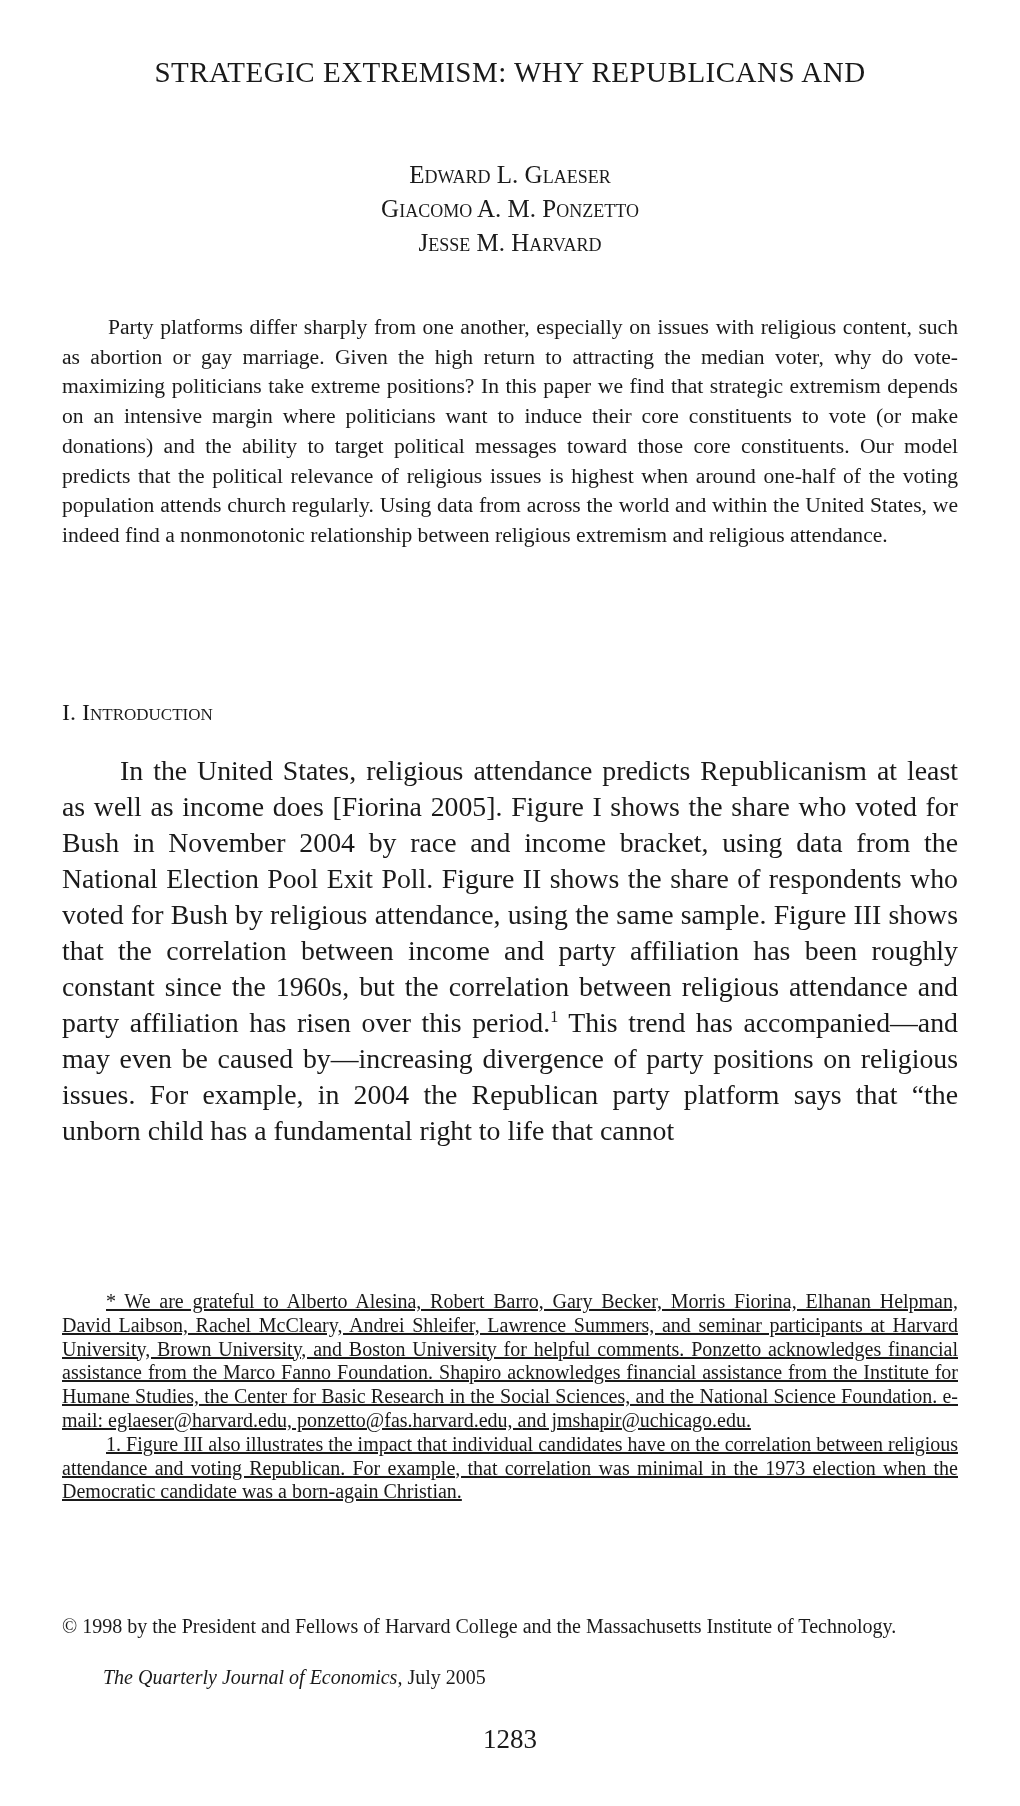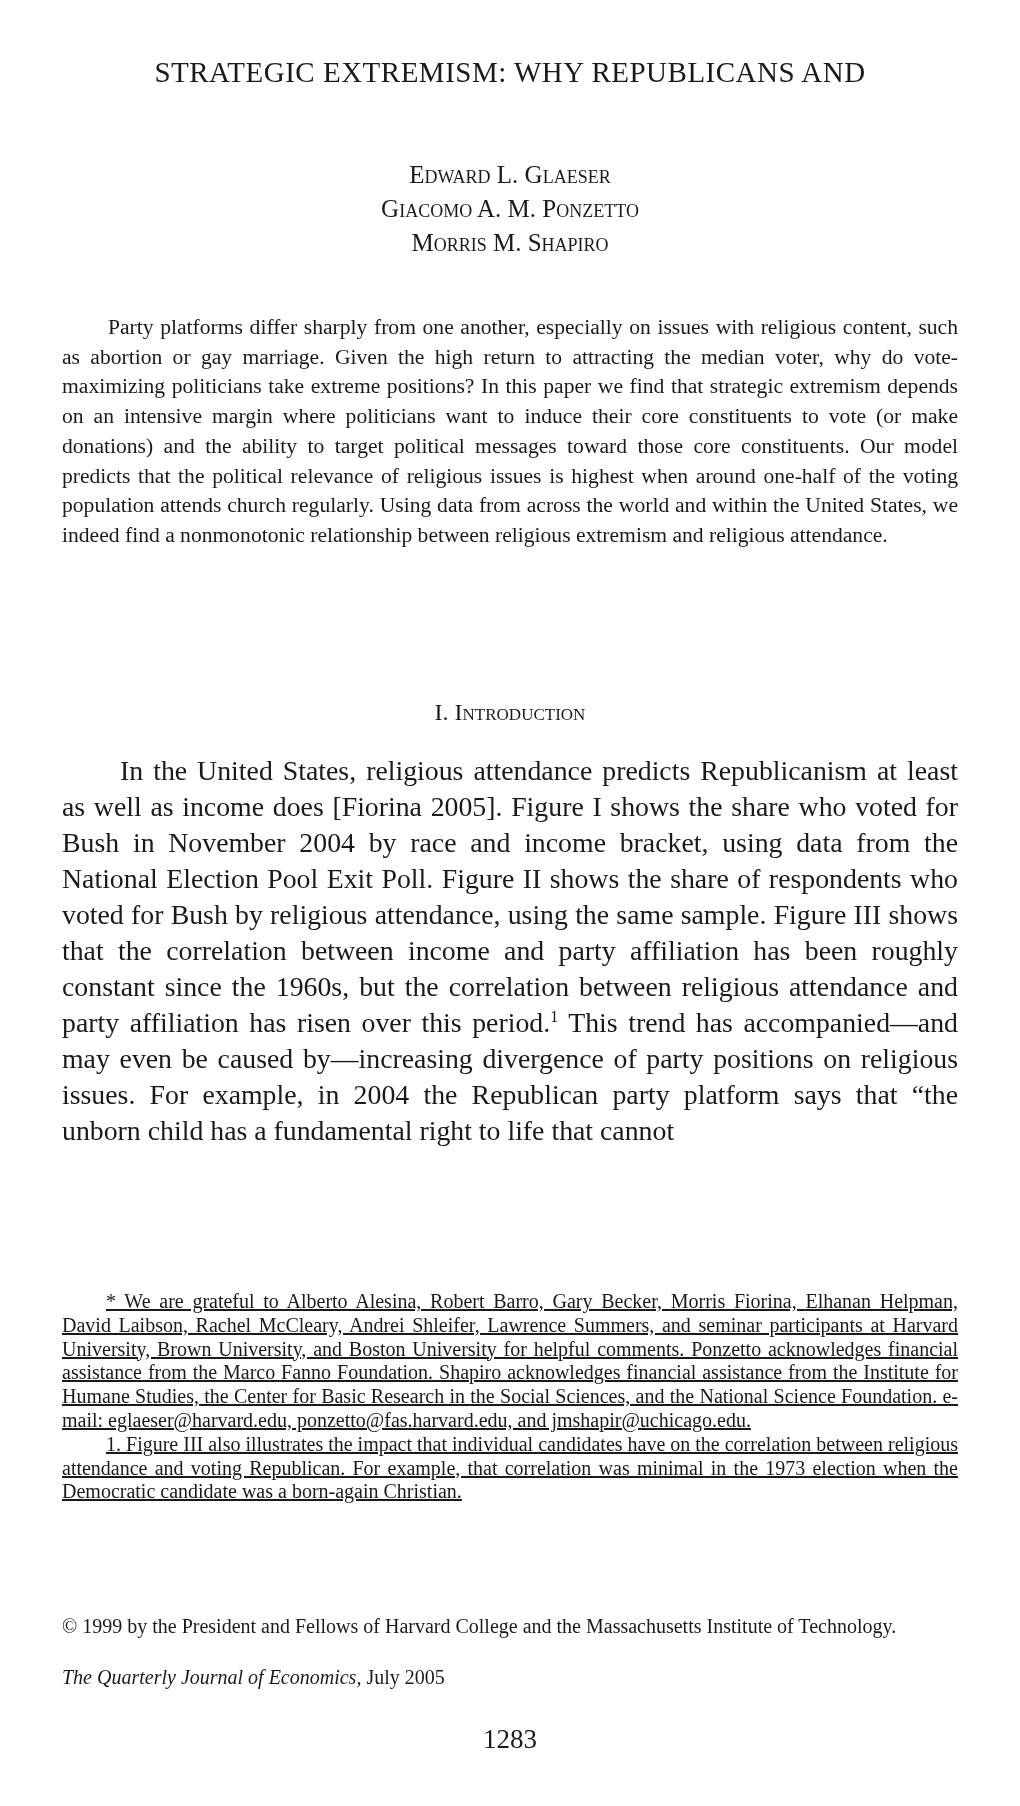--- a/index.html
+++ b/index.html
@@ -16,66 +16,66 @@
     text-align: center; font-size: 25px; line-height: 34px; font-variant: small-caps;
   }
   .author { display: block; }
   .abstract {
     position: absolute; left: 62px; width: 896px; top: 313px;
     font-size: 21.6px; line-height: 29.7px; text-align: justify; text-indent: 46px;
     hyphens: manual;
   }
   .section-heading {
     position: absolute; left: 62px; width: 896px; top: 699px;
-    text-align: center; font-size: 24px; font-variant: small-caps;
+    text-align: left; font-size: 24px; font-variant: small-caps;
   }
   .body-text {
     position: absolute; left: 62px; width: 896px; top: 753px;
     font-size: 27.8px; line-height: 36px; text-align: justify; text-indent: 58px;
   }
   .body-text sup { font-size: 16px; line-height: 0; }
   .footnotes {
     position: absolute; left: 62px; width: 896px; top: 1290px;
     font-size: 20px; line-height: 23.8px; text-align: justify; text-decoration: underline;
   }
   .footnote { text-indent: 44px; margin: 0; }
   .copyright {
     position: absolute; left: 62px; width: 896px; top: 1613px;
     font-size: 20px; line-height: 26px;
   }
   .journal {
     position: absolute; left: 62px; top: 1664px; font-size: 20px; line-height: 26px;
   }
-  .journal i { font-style: italic; }
+  .journal i { font-style: italic; margin-left: 41px; }
   .page-number {
     position: absolute; left: 62px; width: 896px; top: 1724px;
     text-align: center; font-size: 27px;
   }
 </style>
 </head>
 <body>
 
 <div class="title">
   <div>STRATEGIC EXTREMISM: WHY REPUBLICANS AND</div>
 </div>
 
 <div class="authors">
   <span class="author">Edward L. Glaeser</span>
   <span class="author">Giacomo A. M. Ponzetto</span>
-  <span class="author">Morris M. Shapiro</span>
+  <span class="author">Jesse M. Harvard</span>
 </div>
 
 <p class="abstract" style="margin:0">Party platforms differ sharply from one another, especially on issues with religious content, such as abortion or gay marriage. Given the high return to attracting the median voter, why do vote-maximizing politicians take extreme positions? In this paper we find that strategic extremism depends on an intensive margin where politicians want to induce their core constituents to vote (or make donations) and the ability to target political messages toward those core constitu­ents. Our model predicts that the political relevance of religious issues is highest when around one-half of the voting population attends church regularly. Using data from across the world and within the United States, we indeed find a nonmonotonic relationship between religious extremism and religious attendance.</p>
 
 <div class="section-heading">I. Introduction</div>
 
 <p class="body-text" style="margin:0"><span>In the United States, religious attendance predicts Republi­canism at least as well as income does [Fiorina 2005]. Figure I shows the share who voted for Bush in November 2004 by race and income bracket, using data from the National Election Pool Exit Poll. Figure II shows the share of respondents who voted for Bush by religious attendance, using the same sample. Figure III shows that the correlation between income and party affiliation has been roughly constant since the 1960s, but the correlation between religious attendance and party affiliation has risen over this period.</span><sup>1</sup><span> This trend has accompanied—and may even be caused by—increasing divergence of party positions on religious issues. For example, in 2004 the Republican party platform says that “the unborn child has a fundamental right to life that cannot</span></p>
 
 <div class="footnotes">
   <p class="footnote">* We are grateful to Alberto Alesina, Robert Barro, Gary Becker, Morris Fiorina, Elhanan Helpman, David Laibson, Rachel McCleary, Andrei Shleifer, Lawrence Summers, and seminar participants at Harvard University, Brown University, and Boston University for helpful comments. Ponzetto acknowledges financial assistance from the Marco Fanno Foundation. Shapiro acknowledges financial assistance from the Institute for Humane Studies, the Center for Basic Research in the Social Sciences, and the National Science Foundation. e-mail: eglaeser@harvard.edu, ponzetto@fas.harvard.edu, and jmshapir@uchicago.edu.</p>
   <p class="footnote">1. Figure III also illustrates the impact that individual candidates have on the correlation between religious attendance and voting Republican. For example, that correlation was minimal in the 1973 election when the Democratic candidate was a born-again Christian.</p>
 </div>
 
-<div class="copyright">© 1999 by the President and Fellows of Harvard College and the Massachusetts Institute of Technology.</div>
+<div class="copyright">© 1998 by the President and Fellows of Harvard College and the Massachusetts Institute of Technology.</div>
 
 <div class="journal"><i>The Quarterly Journal of Economics,</i><span> July 2005</span></div>
 
 <div class="page-number">1283</div>
 
 </body></html>

